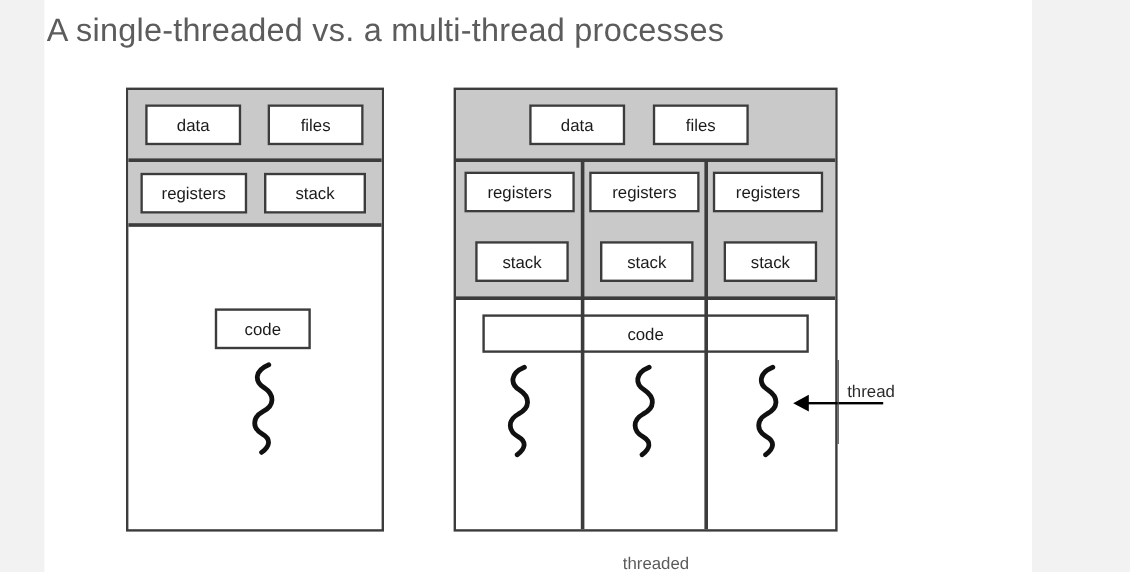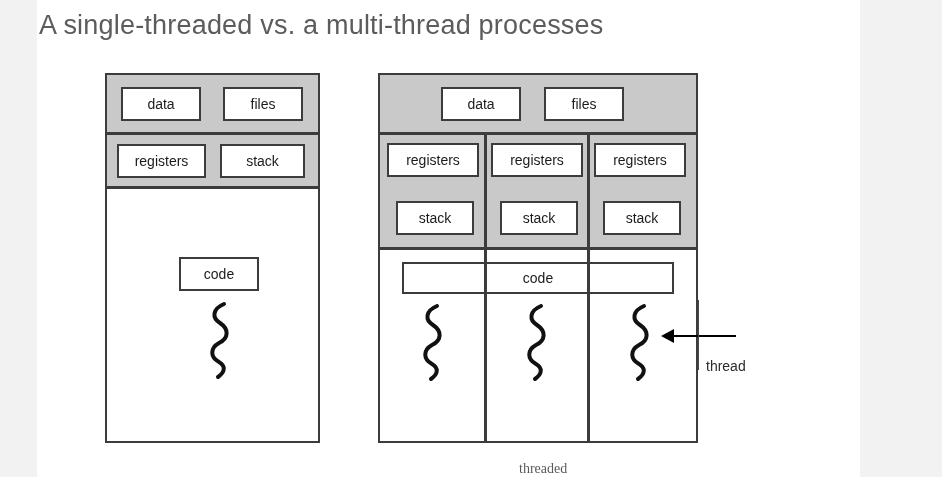--- a/index.html
+++ b/index.html
@@ -91,28 +91,26 @@
   .leader {
     position: absolute;
     width: 1px;
     background: #4a4a4a;
   }
   .plain-label {
     position: absolute;
     font-size: 14px;
     color: #2b2b2b;
     white-space: nowrap;
-    margin-top: 40px;
   }
   .caption {
     position: absolute;
     font-size: 14px;
     color: #5a5a5a;
     white-space: nowrap;
-    font-family: Liberation Serif, serif;
   }
 </style>
 </head>
 <body>
 
 <div id="page">
   <div id="content-card">
 
     <div id="page-title">A single-threaded vs. a multi-thread processes</div>
 

